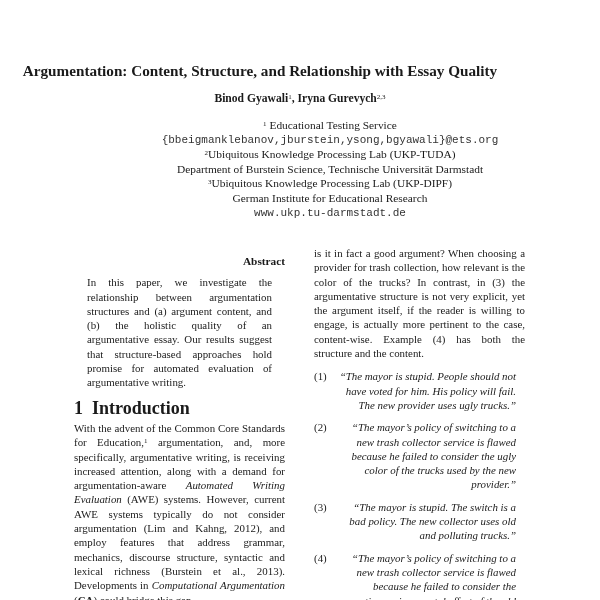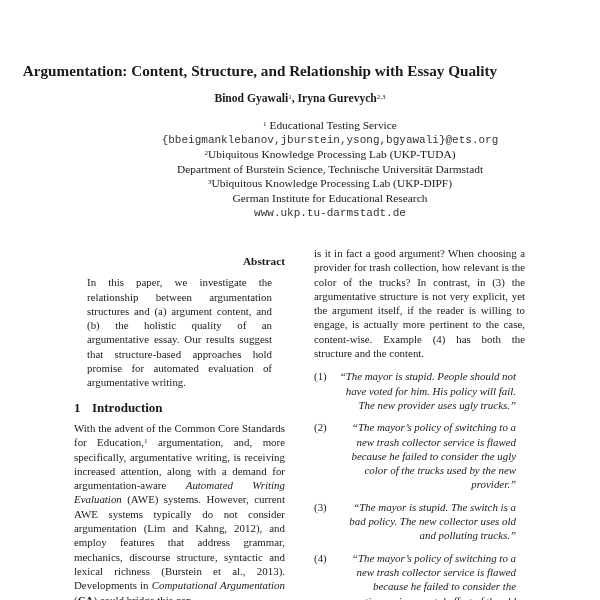--- a/index.html
+++ b/index.html
@@ -12,21 +12,21 @@
              font-weight:bold; font-size:11.6px; line-height:15px; }
   .authors sup, .affil sup { font-size:7px; font-weight:normal; vertical-align:top; position:relative; top:-1px; }
   .affil { position:absolute; left:0; top:118px; width:600px; text-align:center;
            font-size:11.4px; line-height:14.6px;padding-left:30px; }
   .mono { font-family:Liberation Mono, monospace; font-size:11px; color:#333; }
   .col { position:absolute; font-size:10.9px; line-height:14.3px; text-align:justify; }
   .left { left:74px; top:254px; width:211px; }
   .right { left:314px; top:246px; width:211px; }
   .abstract-h { text-align:right; font-weight:bold; font-size:11.3px; margin:0 0 7px 0; }
   .abstract { padding:0 13px 0 13px; margin:0; text-align:justify; }
-  .sec-h { font-weight:bold; font-size:13px; margin:11px 0 6px 0; }
+  .sec-h { font-weight:bold; font-size:18px; margin:11px 0 6px 0; }
   .sec-h .num { display:inline-block; width:18px; }
   p { margin:0; }
   .ex { display:flex; margin-top:8px; }
   .ex .n { width:24px; flex:none; font-style:normal; }
   .ex .t { font-style:italic; text-align:right; width:178px; }
   .first-ex { margin-top:9px; }
   i { font-style:italic; }
   .fn { font-size:7px; vertical-align:top; position:relative; top:-1px; }
 </style>
 </head>

